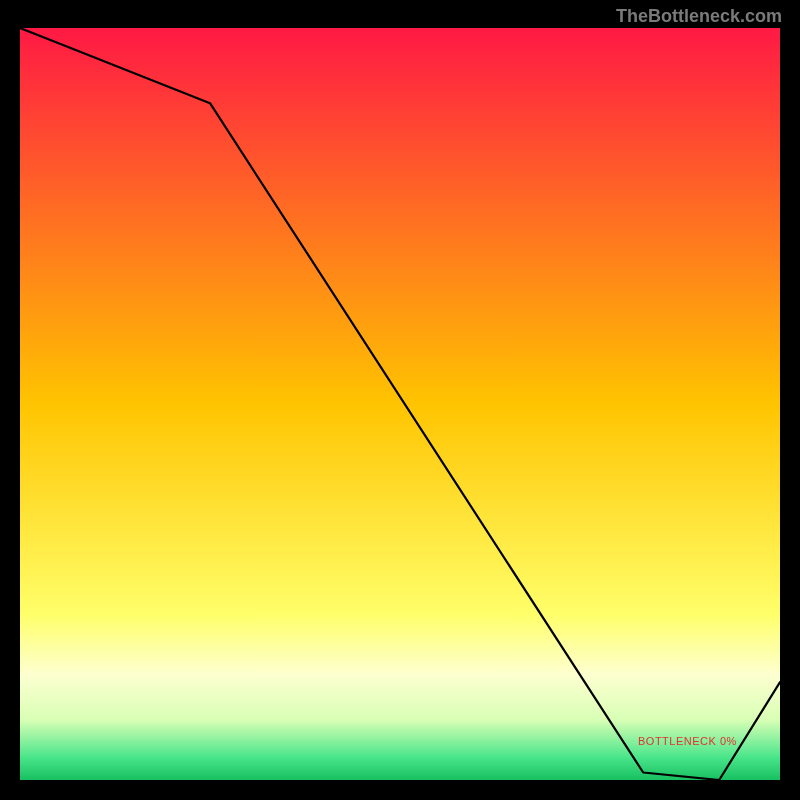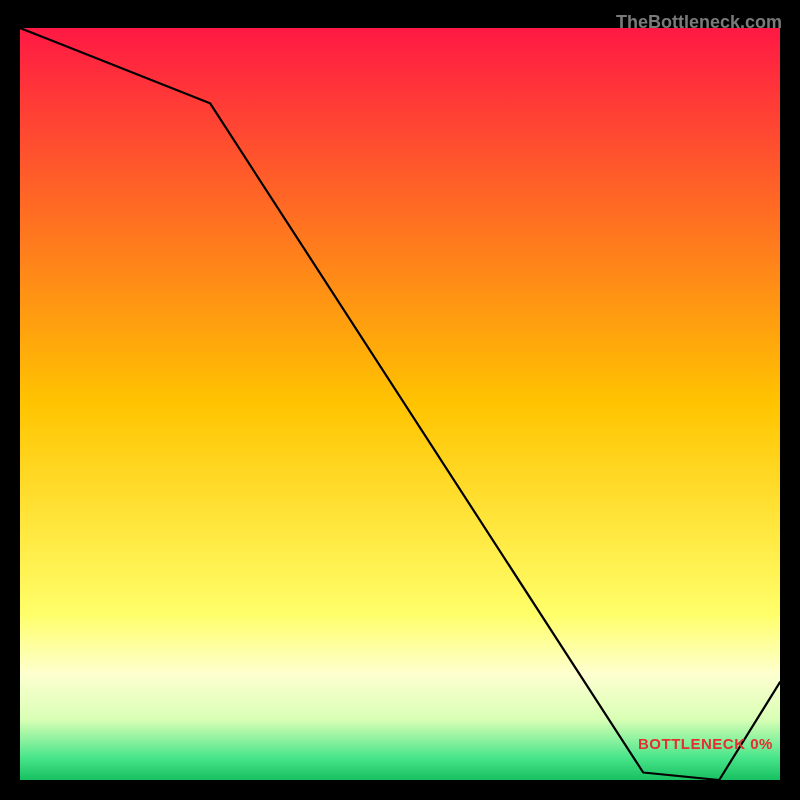--- a/index.html
+++ b/index.html
@@ -6,21 +6,21 @@
   body {
     width: 800px;
     height: 800px;
     background: #000;
     font-family: Arial, sans-serif;
     overflow: hidden;
     position: relative;
   }
   .attribution {
     position: absolute;
-    top: 12px;
+    top: 6px;
     right: 18px;
     color: #7a7a7a;
     font-size: 18px;
     font-weight: bold;
     font-family: Arial, sans-serif;
   }
   .plot-area {
     position: absolute;
     left: 20px;
     top: 28px;
@@ -28,22 +28,22 @@
     height: 752px;
   }
   .plot-area svg {
     width: 100%;
     height: 100%;
     display: block;
   }
   .band-label {
     position: absolute;
     font-family: Arial, sans-serif;
-    font-weight: bold;
-    font-size: 15px;
+    font-weight: normal;
+    font-size: 11px;
     letter-spacing: 0.5px;
     white-space: nowrap;
     text-align: center;
   }
 </style>
 </head>
 <body>
 
 <div class="attribution">TheBottleneck.com</div>
 

